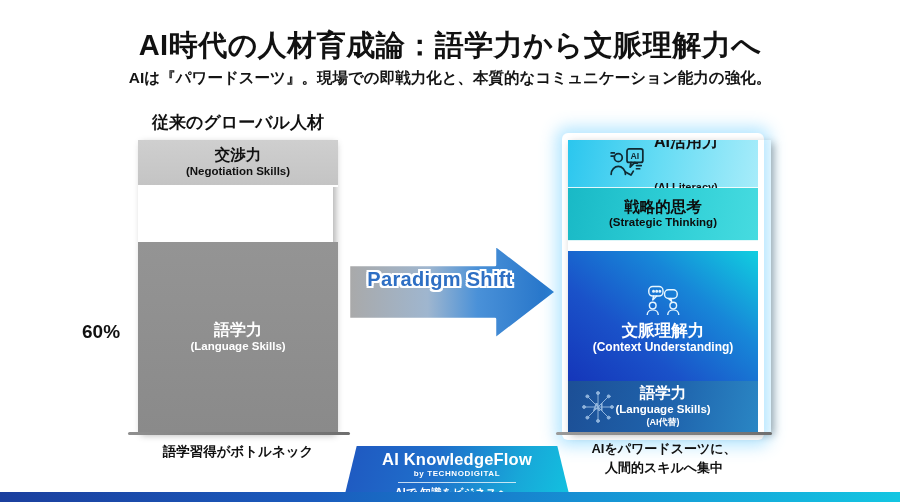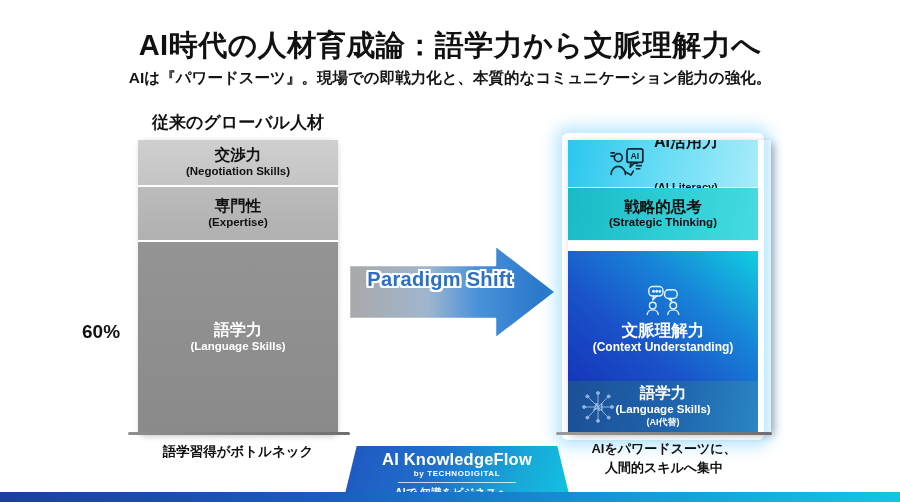--- a/index.html
+++ b/index.html
@@ -149,24 +149,20 @@
 
   <div class="col-head left">従来のグローバル人材</div>
 
   <div class="legacy">
 
     <div class="lblock lb-negotiation">
       <div class="jp">交渉力</div>
       <div class="en">(Negotiation Skills)</div>
     </div>
 
-    <div class="lblock lb-expertise">
-      <div class="jp">専門性</div>
-      <div class="en">(Expertise)</div>
-    </div>
 
     <div class="lblock lb-language">
       <div class="jp">語学力</div>
       <div class="en">(Language Skills)</div>
     </div>
   </div>
 
   <div class="baseline-left"></div>
   <div class="pct-60">60%</div>
   <div class="cap-left">語学習得がボトルネック</div>

